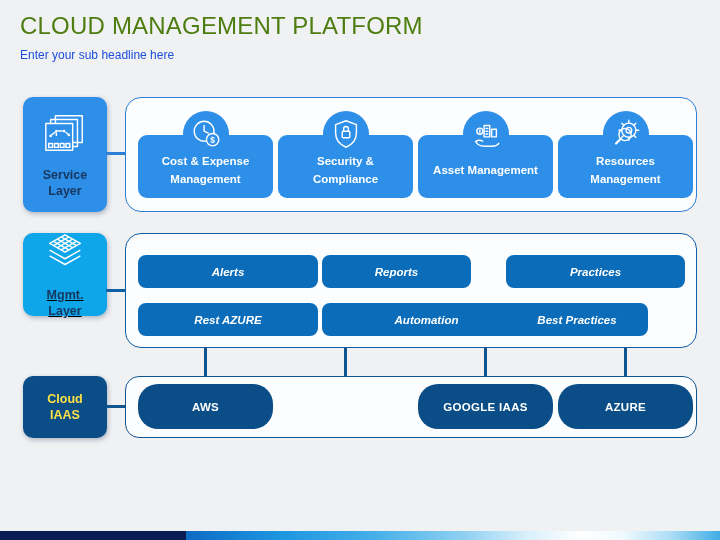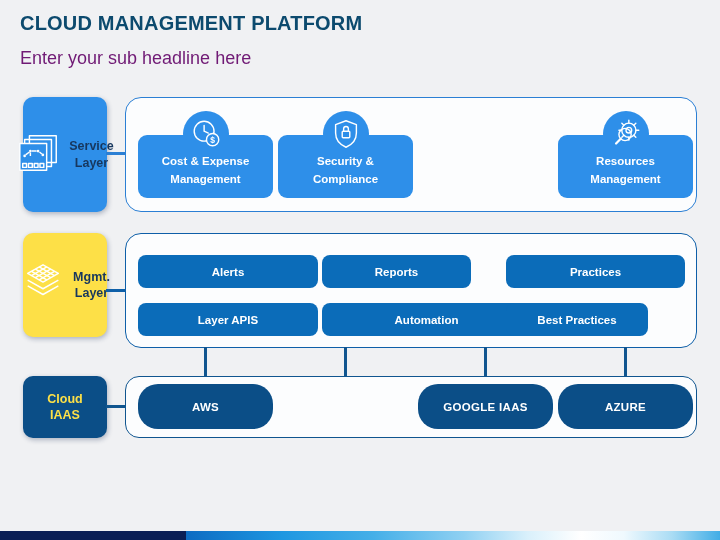--- a/index.html
+++ b/index.html
@@ -1,30 +1,30 @@
 <!DOCTYPE html>
 <html><head>
 <meta charset="utf-8">
 <style>
   * { margin:0; padding:0; box-sizing:border-box; }
   html,body { width:720px; height:540px; }
   body { background:#F0F1F3; font-family:"Liberation Sans", sans-serif; overflow:hidden; }
   .stage { position:relative; width:720px; height:540px; }
 
-  .title { position:absolute; left:20px; top:12px; font-size:20px; font-weight:bold; color:#0c4a6e; letter-spacing:.2px; }
-  .subtitle { position:absolute; left:20px; top:48px; font-size:18px; color:#701a75; }
+  .title { position:absolute; left:20px; top:12px; font-size:24px; font-weight:normal; color:#4d7c0f; letter-spacing:.2px; }
+  .subtitle { position:absolute; left:20px; top:48px; font-size:12px; color:#1d4ed8; }
 
   
   .layer-box { position:absolute; left:23px; width:84px; border-radius:10px;
-    display:flex; align-items:center; justify-content:center; gap:7px;
+    display:flex; flex-direction:column; align-items:center; justify-content:center; gap:7px;
     box-shadow:1px 2px 5px rgba(20,40,80,.30); }
   .layer-box .layer-label { font-weight:bold; font-size:12.5px; text-align:center; line-height:1.3; width:64px; }
   #svc-layer  { top:97px;  height:115px; background:#2E8FE9; }
   #svc-layer .layer-label  { color:#17375E; }
-  #mgmt-layer { top:233px; height:104px; background:#fde047; }
+  #mgmt-layer { top:233px; height:83px; background:#0ea5e9;text-decoration:underline; }
   #mgmt-layer .layer-label { color:#17375E; }
   #iaas-layer { top:376px; height:62px;  background:#0B4E87; }
   #iaas-layer .layer-label { color:#fde047; }
 
   
   .container { position:absolute; left:125px; width:572px; background:#FCFDFE; border-radius:16px; }
   #svc-container  { top:97px;  height:115px; border:1.6px solid #2B7FD4; }
   #mgmt-container { top:233px; height:115px; border:1.6px solid #0E5FA8; }
   #iaas-container { top:376px; height:62px;  border:1.6px solid #10558F; border-radius:14px; }
 
@@ -40,21 +40,21 @@
   .svc-circle { position:absolute; top:0; left:50%; transform:translateX(-50%);
     width:46px; height:46px; border-radius:50%; background:#2E8FE9; }
   .svc-icon { position:absolute; top:6px; left:50%; transform:translateX(-50%); z-index:2; line-height:0; }
   .svc-box { position:absolute; top:24px; width:135px; height:63px; background:#2E8FE9; border-radius:9px;
     display:flex; align-items:center; justify-content:center; text-align:center;
     color:#fff; font-weight:bold; font-size:11.5px; line-height:1.5; padding:8px 12px 0; }
 
   
   .mgmt-btn { position:absolute; height:33px; background:#0B6CB9; border-radius:8px;
     display:flex; align-items:center; justify-content:center;
-    color:#fff; font-weight:bold; font-size:11.5px; }
+    color:#fff; font-weight:bold; font-size:11.5px;font-style:italic; }
   .mgmt-r1 { top:255px; } .mgmt-r2 { top:303px; }
 
   
   .iaas-btn { position:absolute; top:384px; width:135px; height:45px; background:#0B4E87; border-radius:20px;
     display:flex; align-items:center; justify-content:center;
     color:#fff; font-weight:bold; font-size:11.5px; letter-spacing:.3px; }
 
   
   .footer-bar { position:absolute; left:0; top:531px; width:720px; height:9px; display:flex; }
   .f-navy { width:186px; background:#0A1E55; }
@@ -111,20 +111,35 @@
     <span class="svc-icon">
       <svg width="34" height="34" viewBox="0 0 36 36" fill="none" stroke="#fff" stroke-width="1.5" stroke-linejoin="round">
         <path d="M18 4 L29 8 V17 C29 25 24 29.5 18 32 C12 29.5 7 25 7 17 V8 Z"></path>
         <rect x="14" y="15" width="8" height="7" rx="1"></rect>
         <path d="M15.5 15 V12.5 A2.5 2.5 0 0 1 20.5 12.5 V15"></path>
       </svg>
     </span>
     <div class="svc-box">Security &amp; Compliance</div>
   </div>
 
+  <div class="svc-item" style="left:418px">
+    <div class="svc-circle"></div>
+    <span class="svc-icon">
+      <svg width="34" height="34" viewBox="0 0 36 36" fill="none" stroke="#fff" stroke-width="1.5" stroke-linecap="round" stroke-linejoin="round">
+        <path d="M7 26 q2.5 5 9.5 5 h8 q5 0 7 -3"></path>
+        <path d="M7 26 q3.5 -2.5 7.5 -.5"></path>
+        <rect x="16" y="9" width="6" height="12"></rect>
+        <path d="M18 12 h2 M18 15 h2 M18 18 h2"></path>
+        <rect x="24" y="13" width="5" height="8"></rect>
+        <circle cx="11.5" cy="15" r="3.2"></circle>
+        <path d="M11.5 13.6 v2.8"></path>
+      </svg>
+    </span>
+    <div class="svc-box">Asset Management</div>
+  </div>
 
   <div class="svc-item" style="left:558px">
     <div class="svc-circle"></div>
     <span class="svc-icon">
       <svg width="34" height="34" viewBox="0 0 36 36" fill="none" stroke="#fff" stroke-width="1.5" stroke-linecap="round">
         <circle cx="21" cy="14" r="7.5"></circle>
         <path d="M28.5 14 H31.5 M21 6.5 V3.5 M13.5 14 H10.5 M21 21.5 V24.5 M26.3 8.7 L28.4 6.6 M15.7 8.7 L13.6 6.6 M15.7 19.3 L13.6 21.4 M26.3 19.3 L28.4 21.4"></path>
         <circle cx="21" cy="14" r="3"></circle>
         <circle cx="17" cy="18.5" r="6.5"></circle>
         <path d="M12.4 23.1 L7.5 28" stroke-width="2.4"></path>
@@ -145,21 +160,21 @@
     </span>
     <span class="layer-label">Mgmt. Layer</span>
   </div>
 
   <div class="h-conn" id="conn-mgmt"></div>
   <div class="container" id="mgmt-container"></div>
 
   <div class="mgmt-btn mgmt-r1" style="left:138px;width:180px">Alerts</div>
   <div class="mgmt-btn mgmt-r1" style="left:322px;width:149px">Reports</div>
   <div class="mgmt-btn mgmt-r1" style="left:506px;width:179px">Practices</div>
-  <div class="mgmt-btn mgmt-r2" style="left:138px;width:180px">Layer APIS</div>
+  <div class="mgmt-btn mgmt-r2" style="left:138px;width:180px">Rest AZURE</div>
   <div class="mgmt-btn mgmt-r2" style="left:322px;width:209px">Automation</div>
   <div class="mgmt-btn mgmt-r2" style="left:506px;width:142px">Best Practices</div>
 
   <div class="v-conn" style="left:204px"></div>
   <div class="v-conn" style="left:344px"></div>
   <div class="v-conn" style="left:484px"></div>
   <div class="v-conn" style="left:624px"></div>
 
   <div class="layer-box" id="iaas-layer">
     <span class="layer-label">Cloud IAAS</span>

